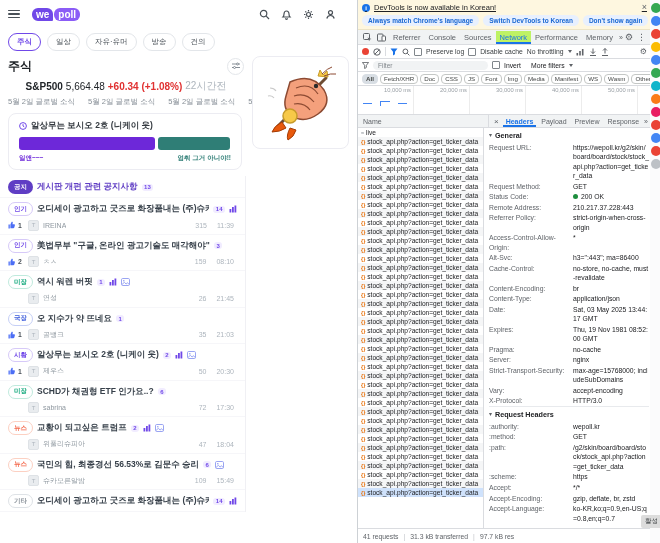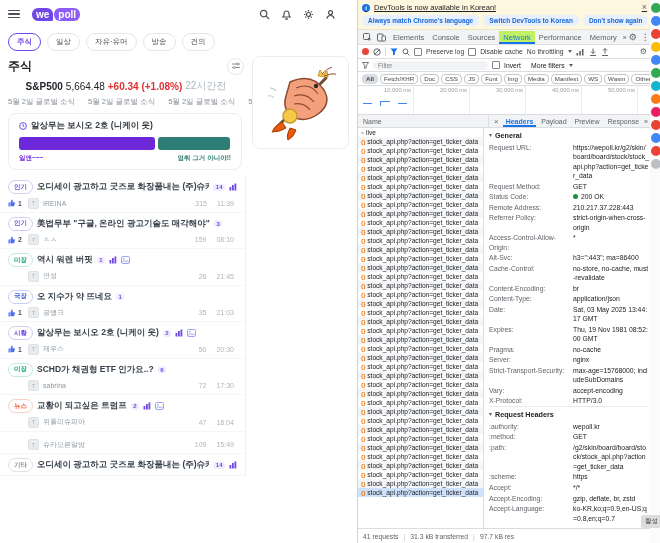--- a/index.html
+++ b/index.html
@@ -234,20 +234,29 @@
         <span class="pbar" style="width: 34%; background: rgb(47, 126, 118);"></span>
       </div>
     <div class="poll-labels">
       <span class="pl-left">일앤~~~</span>
       <span class="pl-right">엄춰 그거 아니야!!</span>
     </div>
   </div>
 
   <div class="s-posts">
 
+      <div class="post bt-notice">
+        <div class="l1">
+          <span class="badge b-notice">공지</span>
+          <span class="ptitle">게시판 개편 관련 공지사항</span>
+          <span class="pcount">13</span>
+
+        </div>
+
+      </div>
 
       <div class="post bt-popular">
         <div class="l1">
           <span class="badge b-popular">인기</span>
           <span class="ptitle">오디세이 광고하고 굿즈로 화장품내는 (주)슈카친구들</span>
           <span class="pcount">14</span>
           <span class="ic-chart">
             <svg width="8" height="8" viewBox="0 0 8 8">
               <g fill="#7048e8">
                 <rect x="0.5" y="4" width="1.8" height="3.5"></rect>
@@ -451,20 +460,33 @@
           <span class="avatar">T</span>
           <span class="pauthor">위풀리슈피아</span>
           <span class="meta-r">
             <span>47</span>
             <span>18:04</span>
           </span>
         </div>
       </div>
 
       <div class="post bt-news">
+        <div class="l1">
+          <span class="badge b-news">뉴스</span>
+          <span class="ptitle">국민의 힘, 최종경선 56.53%로 김문수 승리</span>
+          <span class="pcount">6</span>
+
+          <span class="ic-img">
+            <svg width="9" height="8" viewBox="0 0 9 8">
+              <rect x="0.5" y="0.5" width="8" height="7" rx="1.2" fill="none" stroke="#8e9bf0" stroke-width="0.9"></rect>
+              <circle cx="2.8" cy="2.8" r="0.8" fill="#8e9bf0"></circle>
+              <path d="M1 6.5l2.3-2.2 1.8 1.7 1.4-1.3 1.6 1.8" fill="none" stroke="#8e9bf0" stroke-width="0.9"></path>
+            </svg>
+          </span>
+        </div>
         <div class="l2">
           <span class="likes" style="visibility: hidden;">
             <svg width="8" height="8" viewBox="0 0 8 8">
               <path d="M0.5 3.5h1.3v4H0.5zM2.4 7.2h2.9c.5 0 .9-.3 1-.8l.6-2.1c.1-.5-.3-1-.8-1H4.5l.3-1.7c.1-.5-.3-.9-.7-.9-.3 0-.5.1-.6.4L2.4 3.6z" fill="#4c6ef5"></path>
             </svg>
             <b></b>
           </span>
           <span class="avatar">T</span>
           <span class="pauthor">슈카모른알밤</span>
           <span class="meta-r">
@@ -537,21 +559,21 @@
         </svg>
       </span>
     <span class="tb-ic">
         <svg width="9" height="9" viewBox="0 0 9 9">
           <rect x="0.5" y="1" width="5.5" height="7" rx="0.8" fill="none" stroke="#5f6368" stroke-width="1"></rect>
           <rect x="5" y="3" width="3.5" height="5" rx="0.8" fill="#fff" stroke="#5f6368" stroke-width="1"></rect>
         </svg>
       </span>
     <span style="display:flex;gap:0;">
 
-        <span class="dt-tab">Elements</span>
+        <span class="dt-tab">Referrer</span>
 
         <span class="dt-tab">Console</span>
 
         <span class="dt-tab">Sources</span>
 
         <span class="dt-tab active">Network</span>
 
         <span class="dt-tab">Performance</span>
 
         <span class="dt-tab">Memory</span>

